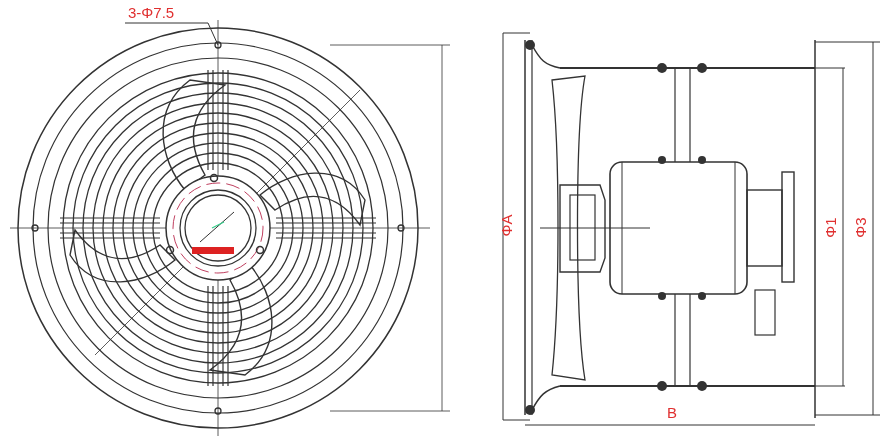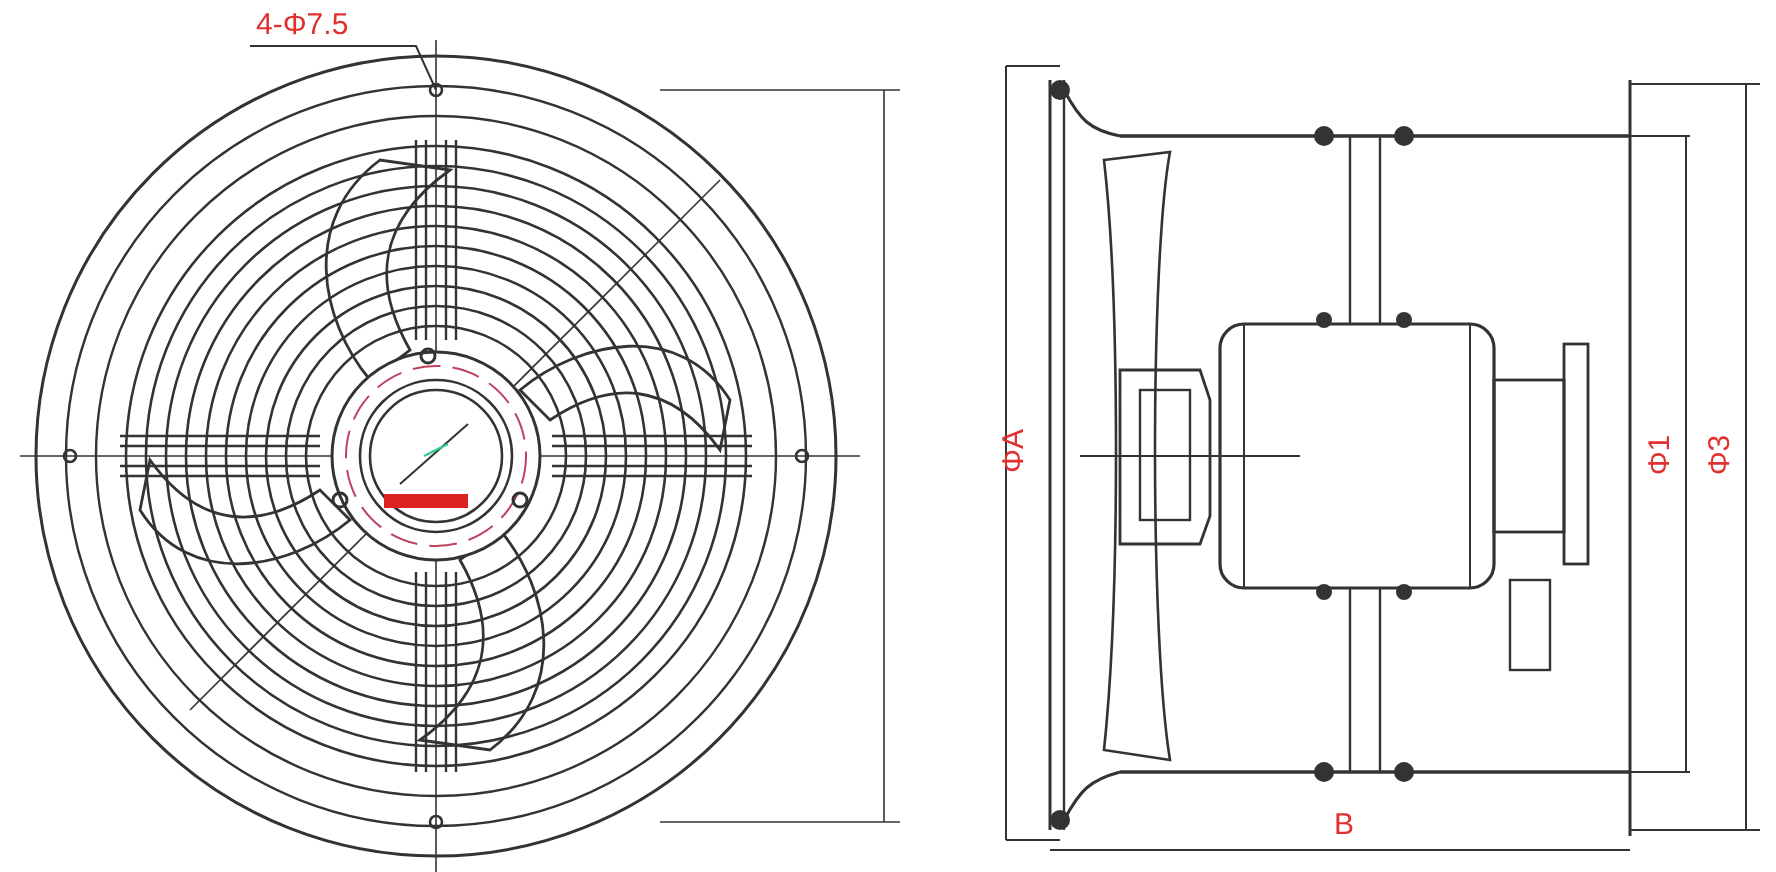--- a/index.html
+++ b/index.html
@@ -135,17 +135,17 @@
 
     <line x1="815" y1="68" x2="845" y2="68" stroke-width="1"></line>
     <line x1="815" y1="386" x2="845" y2="386" stroke-width="1"></line>
     <line x1="843" y1="68" x2="843" y2="386" stroke-width="1"></line>
     <line x1="815" y1="42" x2="880" y2="42" stroke-width="1"></line>
     <line x1="815" y1="415" x2="880" y2="415" stroke-width="1"></line>
     <line x1="873" y1="42" x2="873" y2="415" stroke-width="1"></line>
   </g>
 </svg>
 
-<div class="lbl" style="left:128px;top:5px;">4-Φ7.5</div>
+<div class="lbl" style="left:128px;top:5px;">3-Φ7.5</div>
 <div class="lbl vert" style="left:496px;top:218px;">ΦA</div>
 <div class="lbl" style="left:667px;top:405px;">B</div>
 <div class="lbl vert" style="left:820px;top:220px;">Φ1</div>
 <div class="lbl vert" style="left:850px;top:220px;">Φ3</div>
 
 </body></html>

